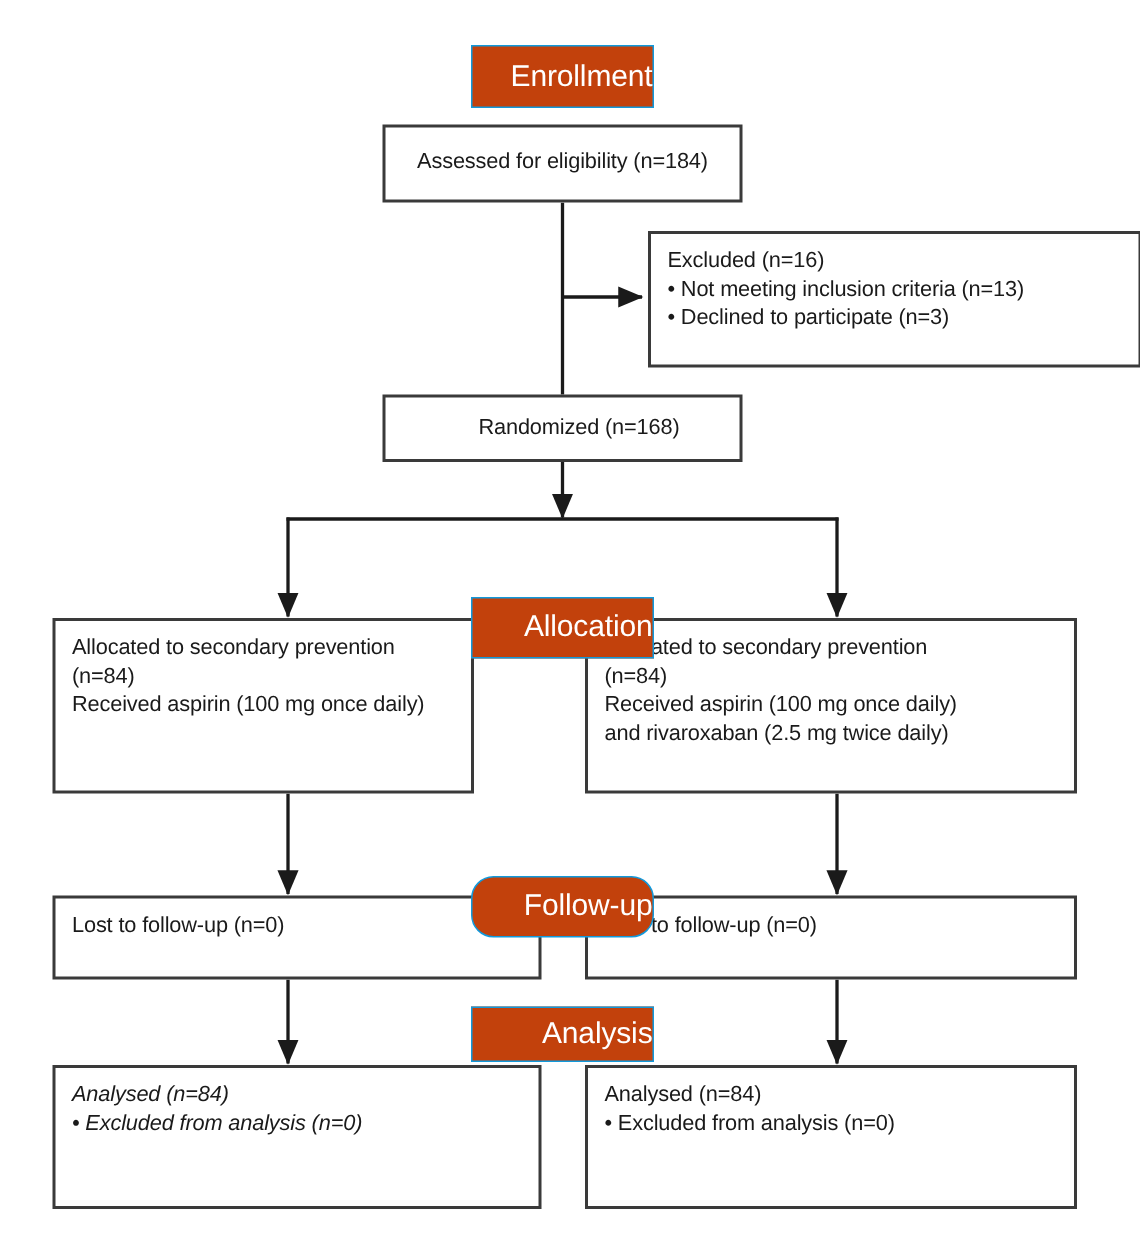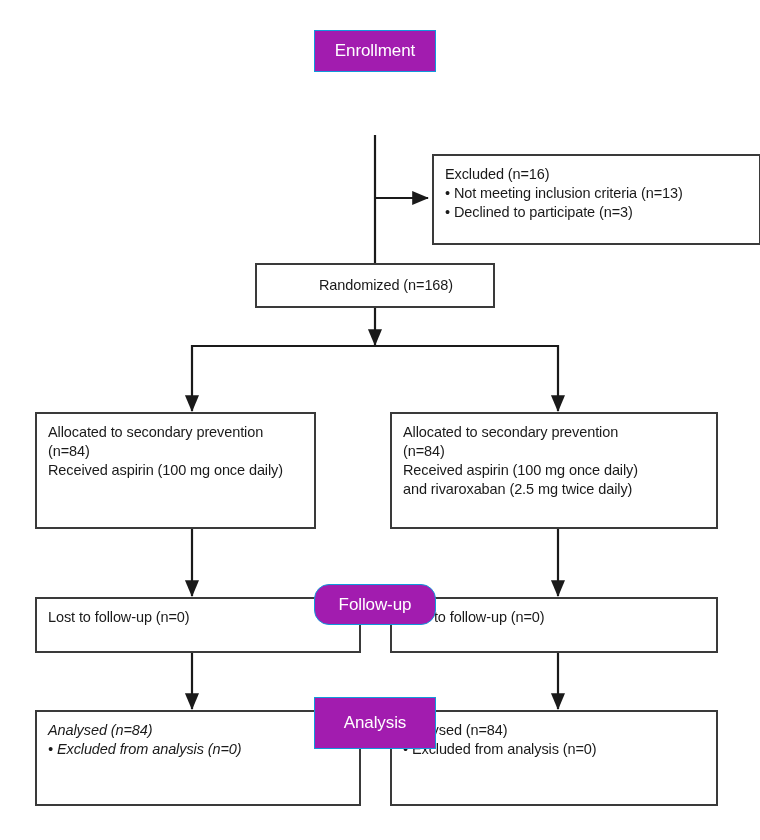--- a/index.html
+++ b/index.html
@@ -46,27 +46,27 @@
     align-items: center;
     justify-content: center;
     text-align: center;
   }
   .box.padded {
     padding: 9px 11px 9px 11px;
   }
   .banner {
     position: absolute;
     box-sizing: border-box;
-    background: #a21caf;
+    background: #c2410c;
     border: 1px solid #1199db;
     color: #ffffff;
-    font-size: 17px;
+    font-size: 20px;
     display: flex;
     align-items: center;
-    justify-content: center;
+    justify-content: flex-end;
     letter-spacing: -0.1px;
     z-index: 5;
   }
 </style>
 </head>
 <body>
 
 <div id="diagram">
 
   <svg class="lines" viewBox="0 0 760 840" xmlns="http://www.w3.org/2000/svg">
@@ -90,20 +90,23 @@
     <line x1="558" y1="529" x2="558" y2="596" stroke="#1a1a1a" stroke-width="2.2" marker-end="url(#arrow)"></line>
 
     <line x1="192" y1="653" x2="192" y2="709" stroke="#1a1a1a" stroke-width="2.2" marker-end="url(#arrow)"></line>
     <line x1="558" y1="653" x2="558" y2="709" stroke="#1a1a1a" stroke-width="2.2" marker-end="url(#arrow)"></line>
   </svg>
 
   <div class="banner" style="left:314px; top:30px; width:122px; height:42px;">
     <span>Enrollment</span>
   </div>
 
+  <div class="box center" style="left:255px; top:83px; width:240px; height:52px;">
+    <span class="txt">Assessed for eligibility (n=184)</span>
+  </div>
 
   <div class="box padded" style="left:432px; top:154px; width:329px; height:91px;">
     <span class="txt">Excluded (n=16)
 • Not meeting inclusion criteria (n=13)
 • Declined to participate (n=3)</span>
   </div>
 
   <div class="box center" style="left:255px; top:263px; width:240px; height:45px;padding-left:22px;">
     <span class="txt">Randomized (n=168)</span>
   </div>
@@ -114,20 +117,23 @@
 Received aspirin (100 mg once daily)</span>
   </div>
 
   <div class="box padded" style="left:390px; top:412px; width:328px; height:117px;">
     <span class="txt">Allocated to secondary prevention
 (n=84)
 Received aspirin (100 mg once daily)
 and rivaroxaban (2.5 mg twice daily)</span>
   </div>
 
+  <div class="banner" style="left:314px; top:398px; width:122px; height:41px;">
+    <span>Allocation</span>
+  </div>
 
   <div class="box padded" style="left:35px; top:597px; width:326px; height:56px;">
     <span class="txt">Lost to follow-up (n=0)</span>
   </div>
 
   <div class="box padded" style="left:390px; top:597px; width:328px; height:56px;">
     <span class="txt">Lost to follow-up (n=0)</span>
   </div>
 
   <div class="banner" style="left:314px; top:584px; width:122px; height:41px;border-radius:15px;">
@@ -137,17 +143,17 @@
   <div class="box padded" style="left:35px; top:710px; width:326px; height:96px;font-style:italic;">
     <span class="txt">Analysed (n=84)
 • Excluded from analysis (n=0)</span>
   </div>
 
   <div class="box padded" style="left:390px; top:710px; width:328px; height:96px;">
     <span class="txt">Analysed (n=84)
 • Excluded from analysis (n=0)</span>
   </div>
 
-  <div class="banner" style="left:314px; top:697px; width:122px; height:52px;">
+  <div class="banner" style="left:314px; top:671px; width:122px; height:37px;">
     <span>Analysis</span>
   </div>
 
 </div>
 
 </body></html>

